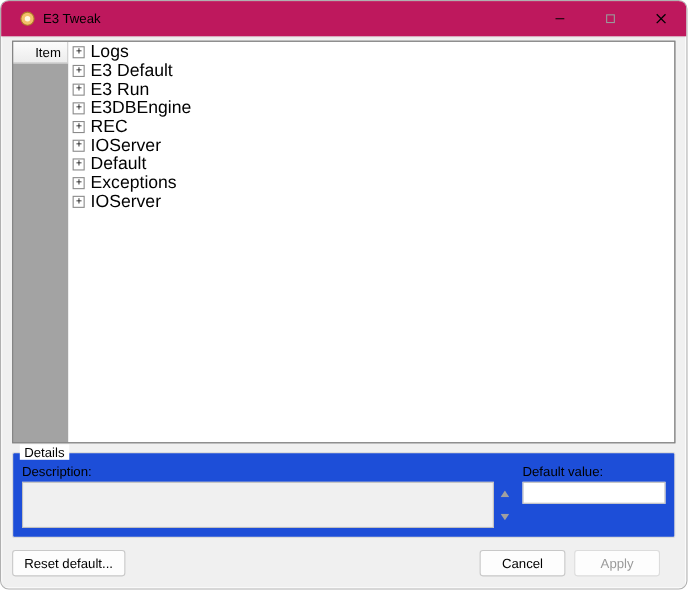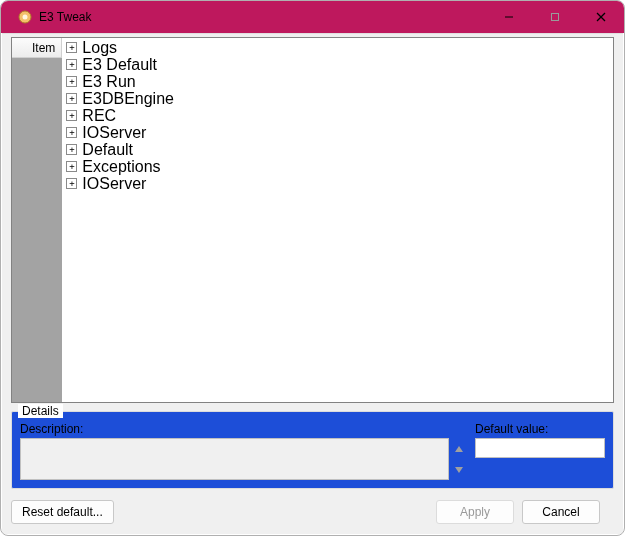--- a/index.html
+++ b/index.html
@@ -288,15 +288,15 @@
         <div class="default-input"></div>
       </div>
     </div>
 
   </div>
 </div>
 
 <div class="button-row">
   <div class="btn">Reset default...</div>
   <span class="spacer"></span>
+  <div class="btn">Cancel</div>
   <div class="btn disabled">Apply</div>
-  <div class="btn">Cancel</div>
 </div>
 
 </body></html>

